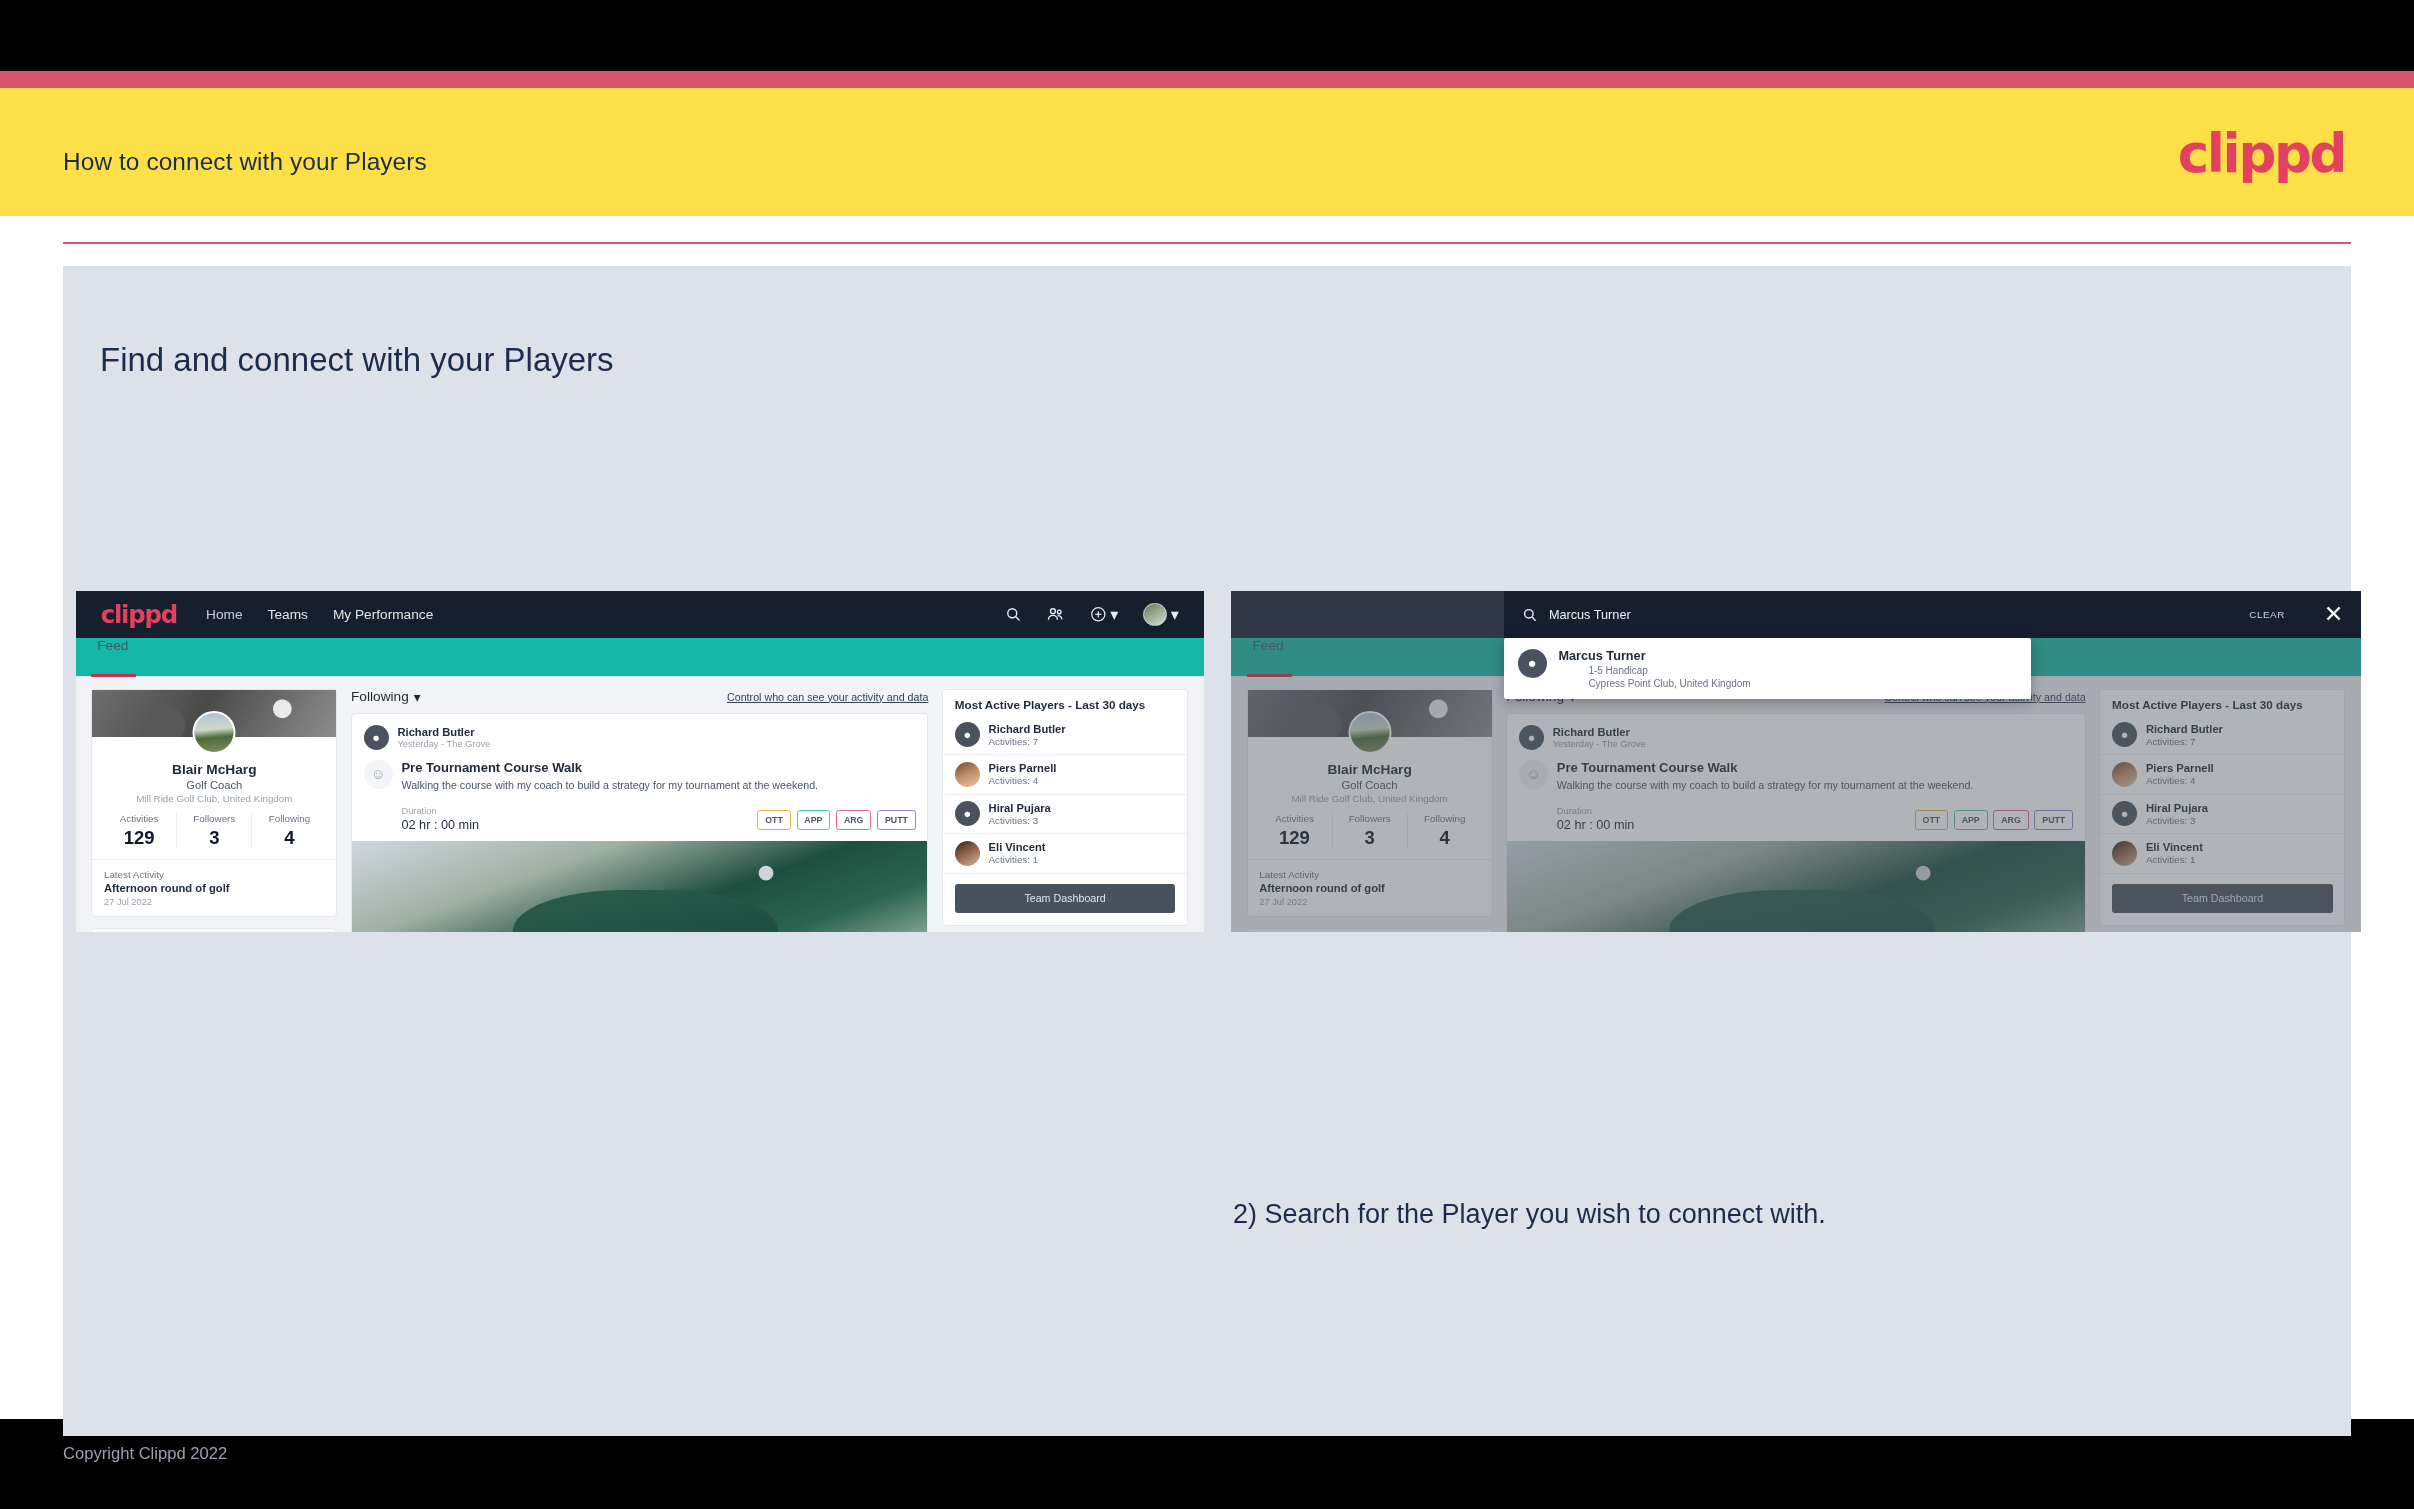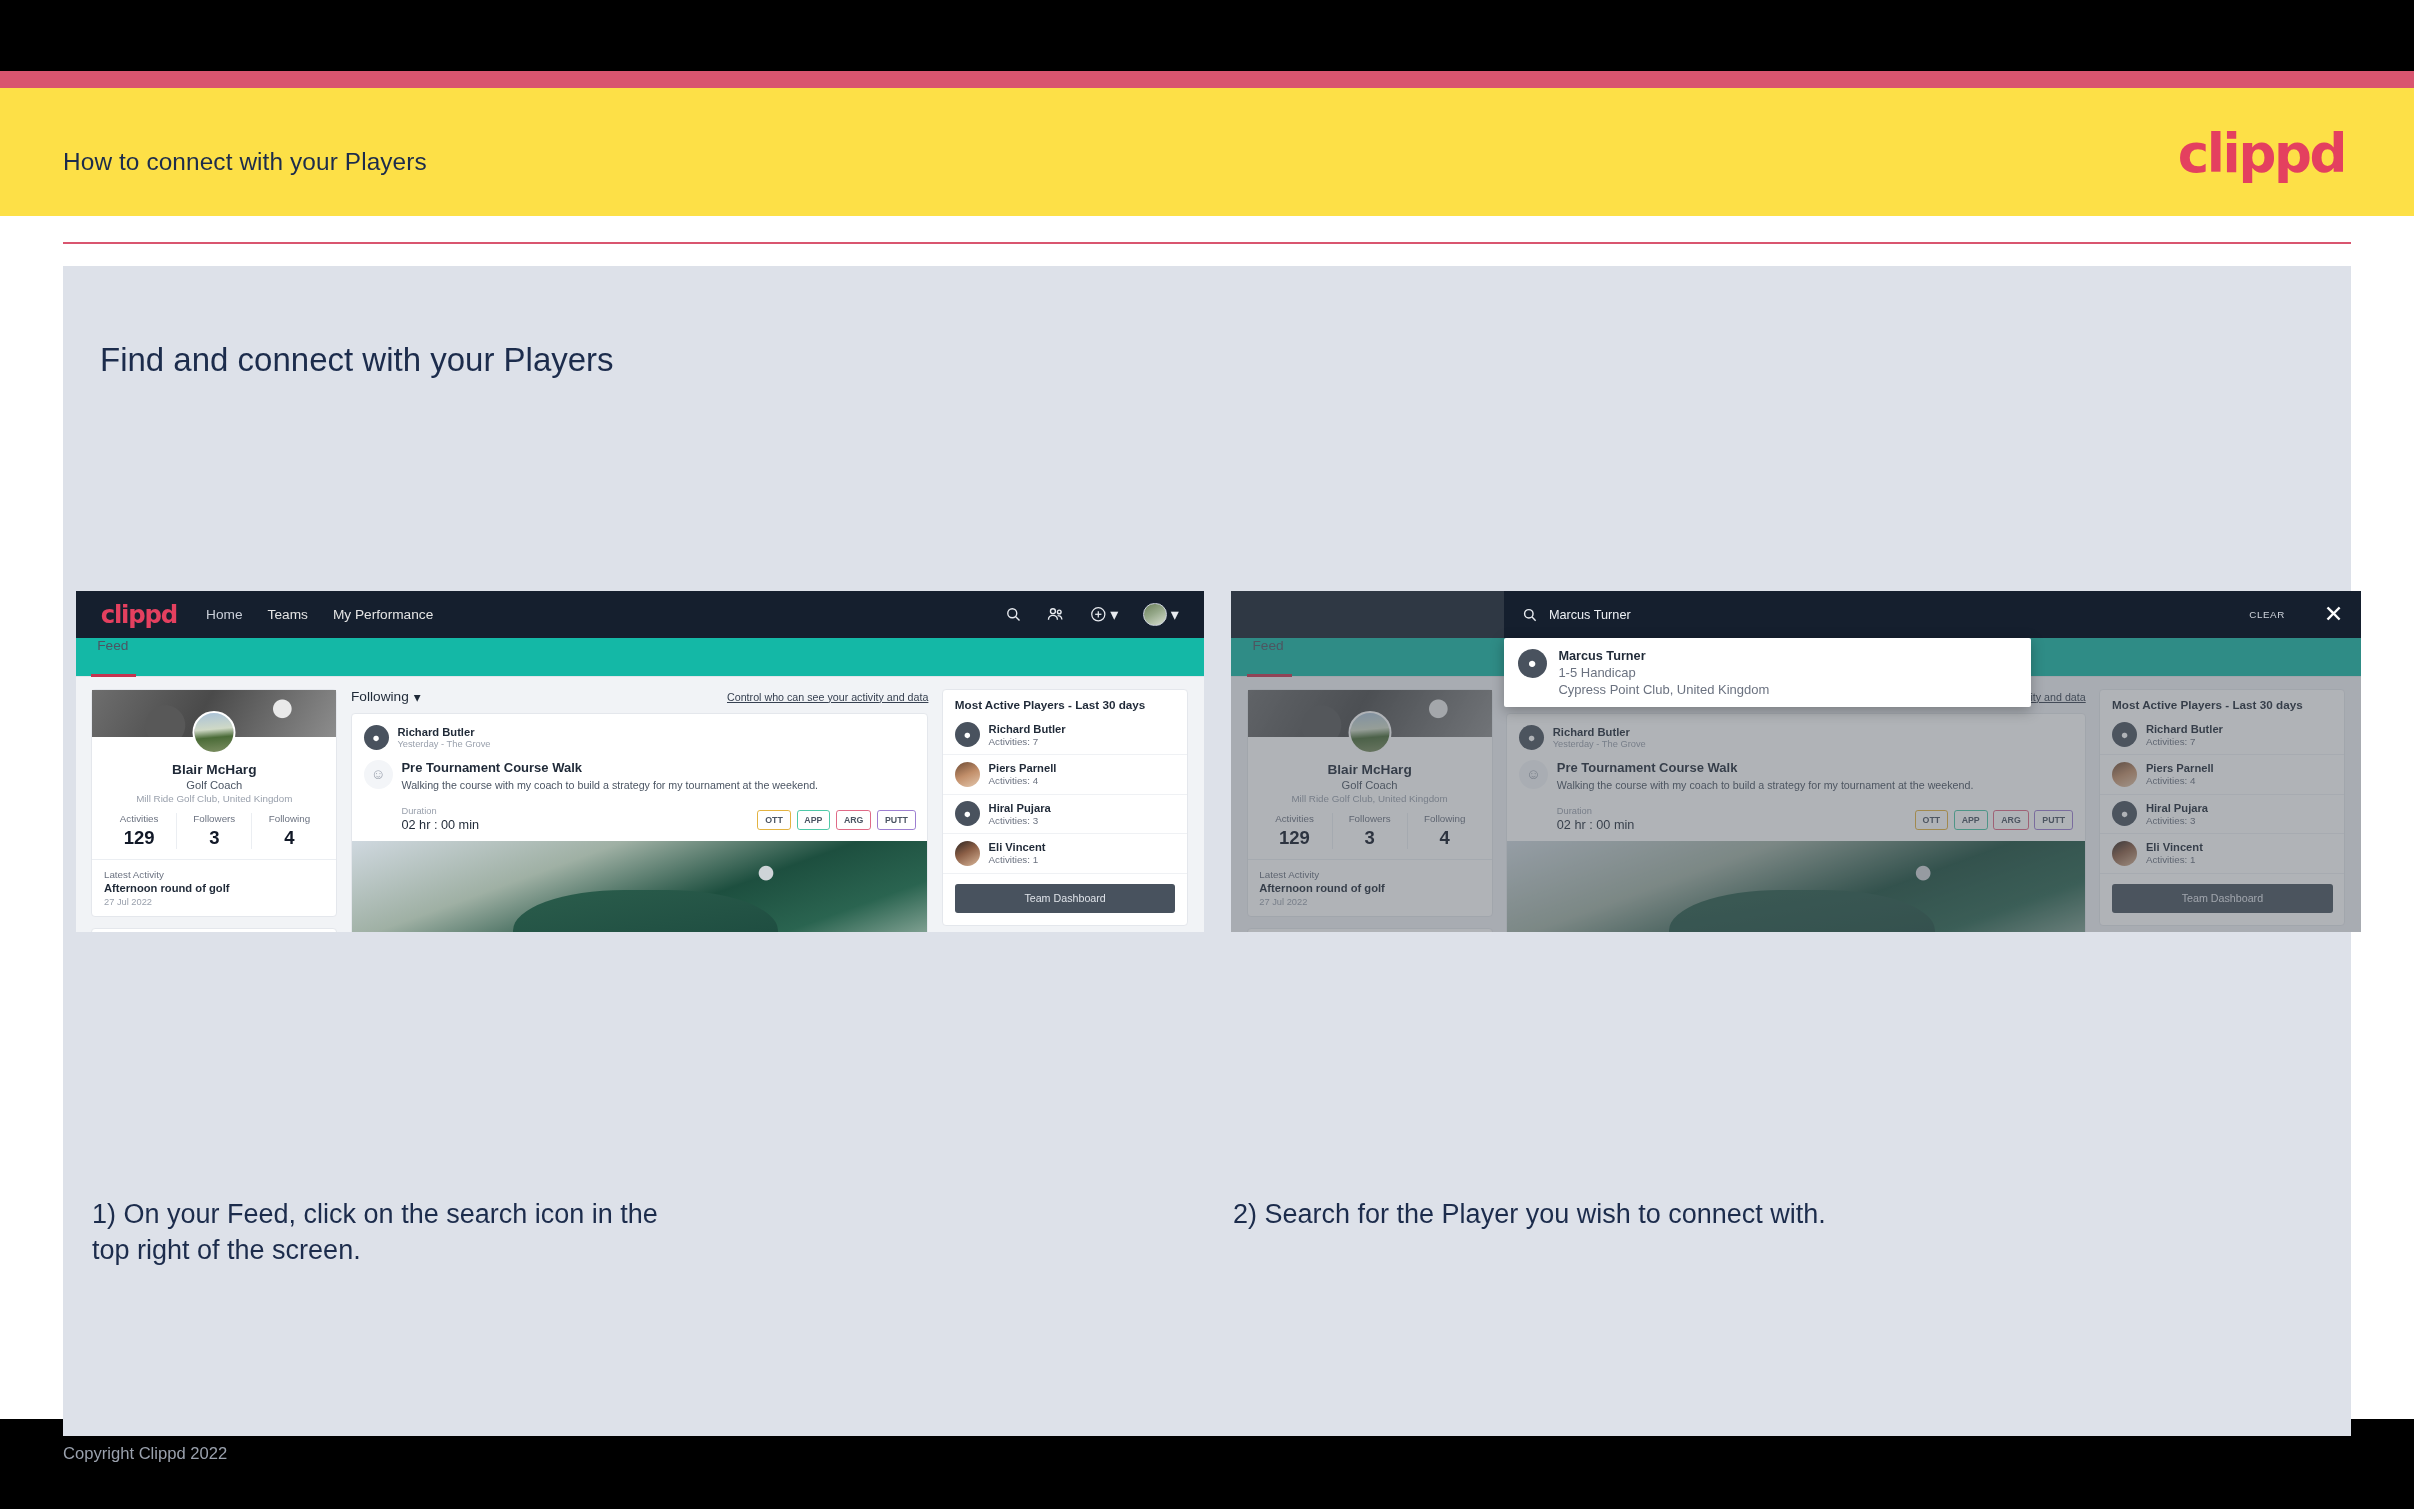--- a/index.html
+++ b/index.html
@@ -225,21 +225,21 @@
   .sb-results {
     position: absolute; z-index: 8; background: #fff;
     border-radius: 2px; box-shadow: 0 3.9px 13.7px rgba(0,0,0,.28);
   }
   .res-row { display: flex; gap: 11.7px; padding: 10.7px 13.7px; align-items: flex-start; }
   .res-avatar {
     width: 29px; height: 29px; border-radius: 50%; background: #49525e; flex: 0 0 29px;
     display: flex; align-items: center; justify-content: center; color: #fff; font-size: 14.6px;
   }
   .res-name { font-size: 12.7px; font-weight: bold; color: #1f2937; }
-  .res-line { font-size: 13px; color: #6b7280; margin-top: 2px; }
+  .res-line { font-size: 10px; color: #6b7280; margin-top: 2px; margin-left: 30px; }
   svg { display: block; }
 </style>
 </head>
 <body>
 
 <div class="slide-frame">
   <div class="accent-bar"></div>
 
   <div class="slide-header">
     <div class="header-title">How to connect with your Players</div>
@@ -551,19 +551,18 @@
             <span>
               <div class="res-name">Marcus Turner</div>
               <div class="res-line">1-5 Handicap</div>
               <div class="res-line">Cypress Point Club, United Kingdom</div>
             </span>
           </div>
         </div>
       </div>
     </div>
 
-    <div class="caption caption-1">1) On your Feed, click on the search icon in the top right of the screen.</div>
     <div class="caption caption-2">2) Search for the Player you wish to connect with.</div>
   </div>
 
   <div class="footer-copy">Copyright Clippd 2022</div>
 </div>
 
 
 </body></html>

